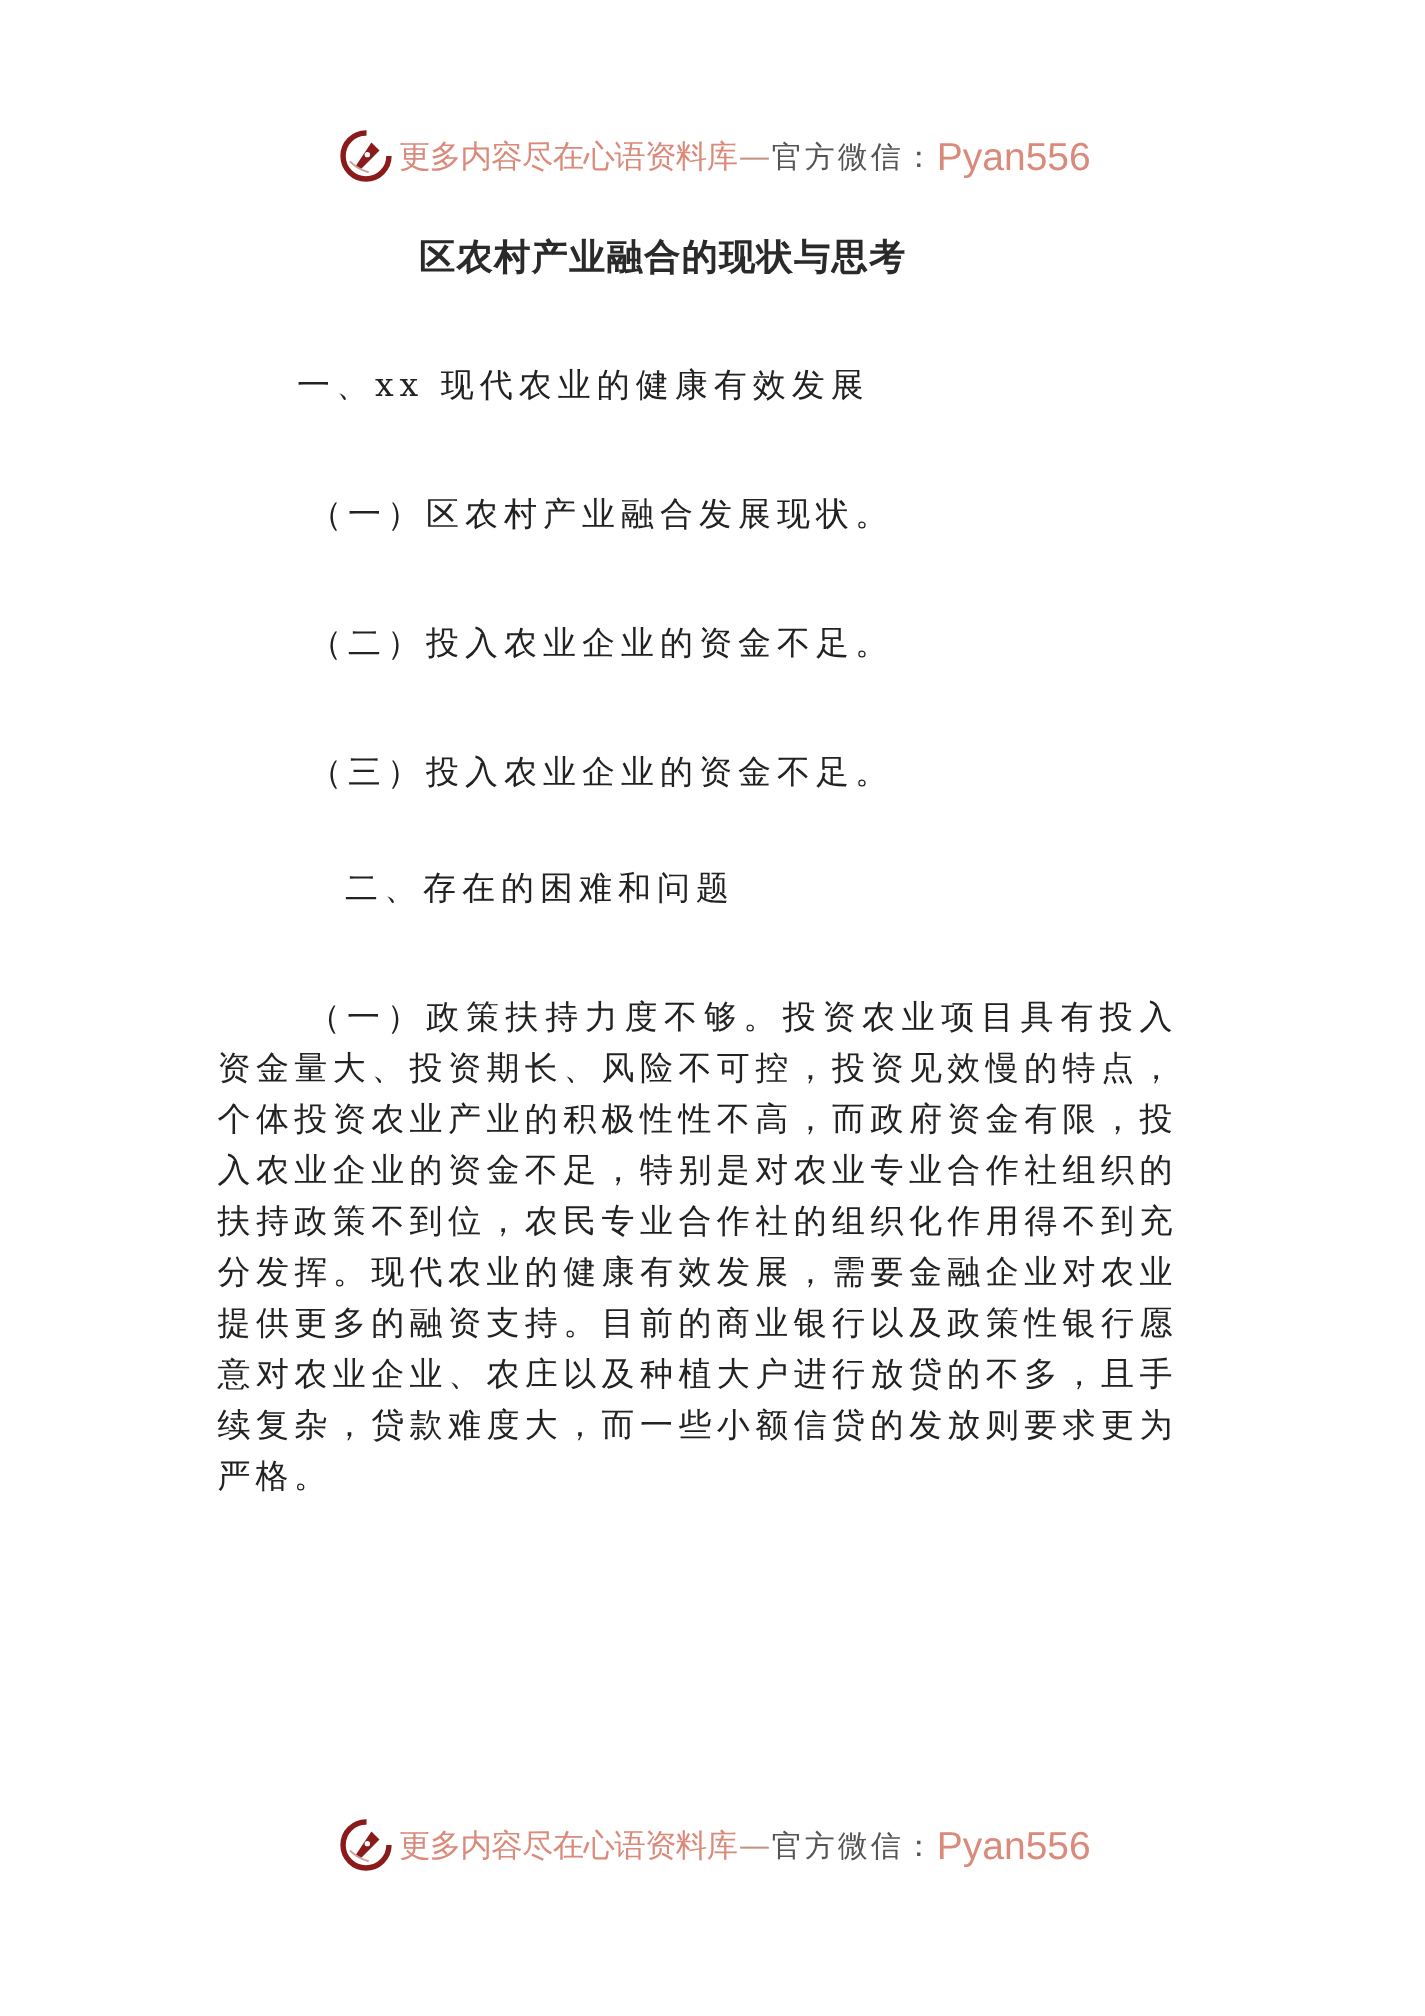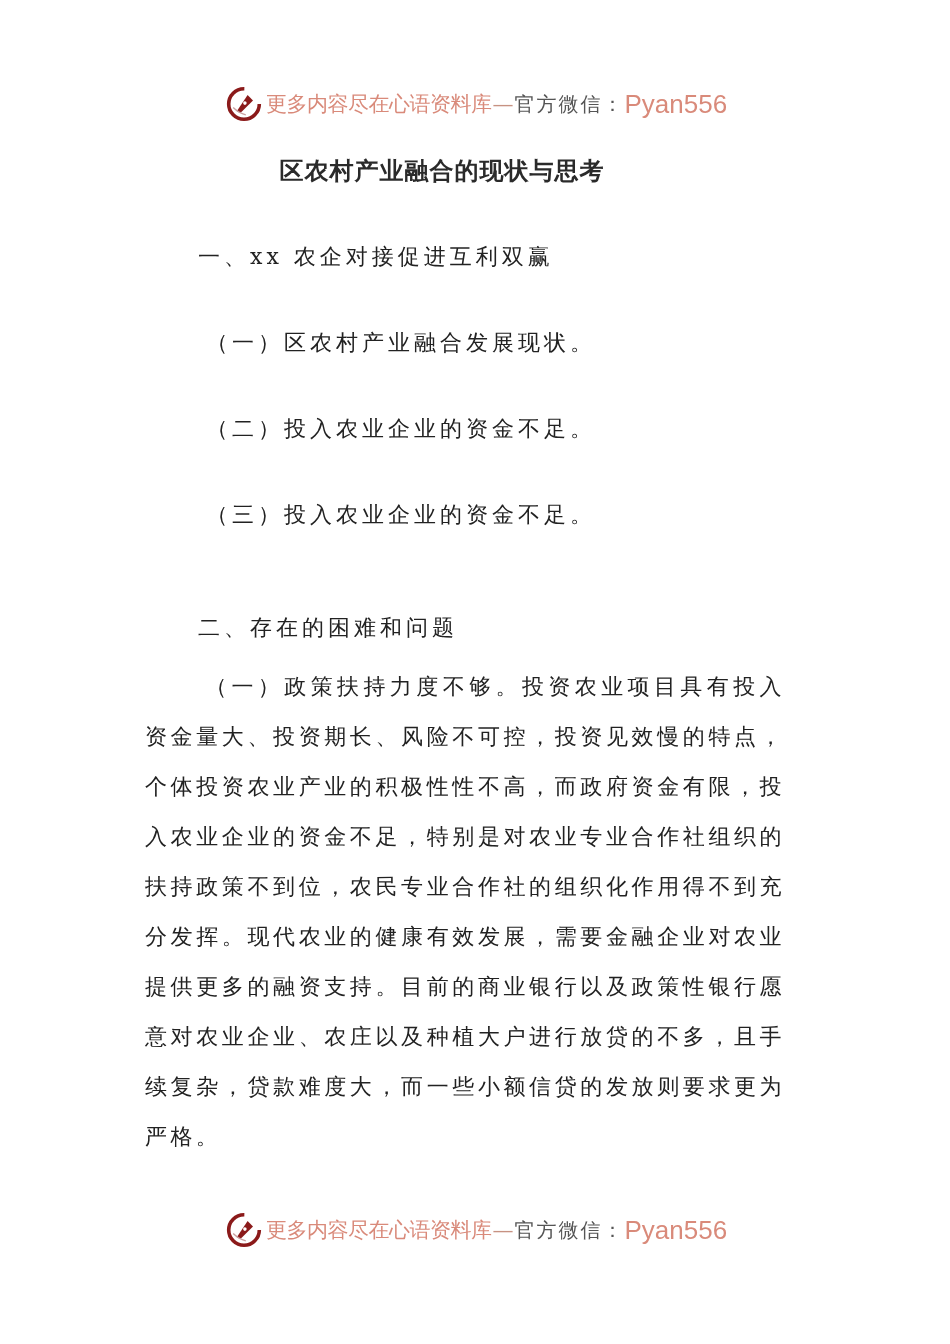--- a/index.html
+++ b/index.html
@@ -8,46 +8,46 @@
     .banner.top { top: 84px; }
     .banner.bottom { top: 1210px; }
     .logo { width: 36px; height: 36px; margin-right: 4px; }
     .banner .brand { color: #d98a7a; font-family: "DejaVu Serif", serif; font-size: 21px; letter-spacing: -0.5px; }
     .banner .dash { color: #c79282; font-size: 21px; margin: 0 1px; }
     .banner .official { color: #555; font-family: "DejaVu Serif", serif; font-size: 20px; letter-spacing: 2px; }
     .banner .wechat { color: #d98a7a; font-family: "Liberation Sans", sans-serif; font-size: 26px; }
     .title { position: absolute; top: 155px; left: 0; width: 884px; text-align: center; font-size: 24px; font-weight: bold; color: #2a2a2a; letter-spacing: 1px; font-family: "DejaVu Sans", sans-serif; }
     .h1 { position: absolute; left: 198px; font-size: 22px; letter-spacing: 4px; color: #222; }
     .sub { position: absolute; left: 206px; font-size: 22px; letter-spacing: 4px; color: #222; }
-    .para { position: absolute; left: 145px; top: 662px; width: 640px; font-size: 22px; line-height: 50px; letter-spacing: 3.4px; color: #222; text-align: justify; text-indent: 60px; }
+    .para { position: absolute; left: 145px; top: 662px; width: 640px; font-size: 22px; line-height: 34px; letter-spacing: 3.4px; color: #222; text-align: justify; text-indent: 60px; }
   </style>
 </head>
 <body>
 
 <div class="banner top">
   <svg class="logo" viewBox="0 0 40 40">
     <circle cx="20" cy="20" r="17" fill="none" stroke="#8b1a1a" stroke-width="4" stroke-dasharray="80 30"></circle>
     <path d="M12 28 L24 10 L30 16 L16 30 Z" fill="#8b1a1a"></path>
     <circle cx="21" cy="19" r="2" fill="#fff"></circle>
     <path d="M8 24 Q14 30 22 32" stroke="#c9a0a0" stroke-width="1.5" fill="none"></path>
   </svg>
   <span class="brand">更多内容尽在心语资料库</span>
   <span class="dash">—</span>
   <span class="official">官方微信：</span>
   <span class="wechat">Pyan556</span>
 </div>
 
 <div class="title">区农村产业融合的现状与思考</div>
 
-<div class="h1" style="top:242px;">一、xx 农企对接促进互利双赢</div>
+<div class="h1" style="top:242px;">一、xx 现代农业的健康有效发展</div>
 <div class="sub" style="top:328px;">（一）区农村产业融合发展现状。</div>
 <div class="sub" style="top:414px;">（二）投入农业企业的资金不足。</div>
 <div class="sub" style="top:500px;">（三）投入农业企业的资金不足。</div>
 
-<div class="h1" style="top:613px;">二、存在的困难和问题</div>
+<div class="h1" style="top:577px;margin-left:32px;">二、存在的困难和问题</div>
 
 <div class="para">（一）政策扶持力度不够。投资农业项目具有投入资金量大、投资期长、风险不可控，投资见效慢的特点，个体投资农业产业的积极性性不高，而政府资金有限，投入农业企业的资金不足，特别是对农业专业合作社组织的扶持政策不到位，农民专业合作社的组织化作用得不到充分发挥。现代农业的健康有效发展，需要金融企业对农业提供更多的融资支持。目前的商业银行以及政策性银行愿意对农业企业、农庄以及种植大户进行放贷的不多，且手续复杂，贷款难度大，而一些小额信贷的发放则要求更为严格。</div>
 
 <div class="banner bottom">
   <svg class="logo" viewBox="0 0 40 40">
     <circle cx="20" cy="20" r="17" fill="none" stroke="#8b1a1a" stroke-width="4" stroke-dasharray="80 30"></circle>
     <path d="M12 28 L24 10 L30 16 L16 30 Z" fill="#8b1a1a"></path>
     <circle cx="21" cy="19" r="2" fill="#fff"></circle>
     <path d="M8 24 Q14 30 22 32" stroke="#c9a0a0" stroke-width="1.5" fill="none"></path>
   </svg>

